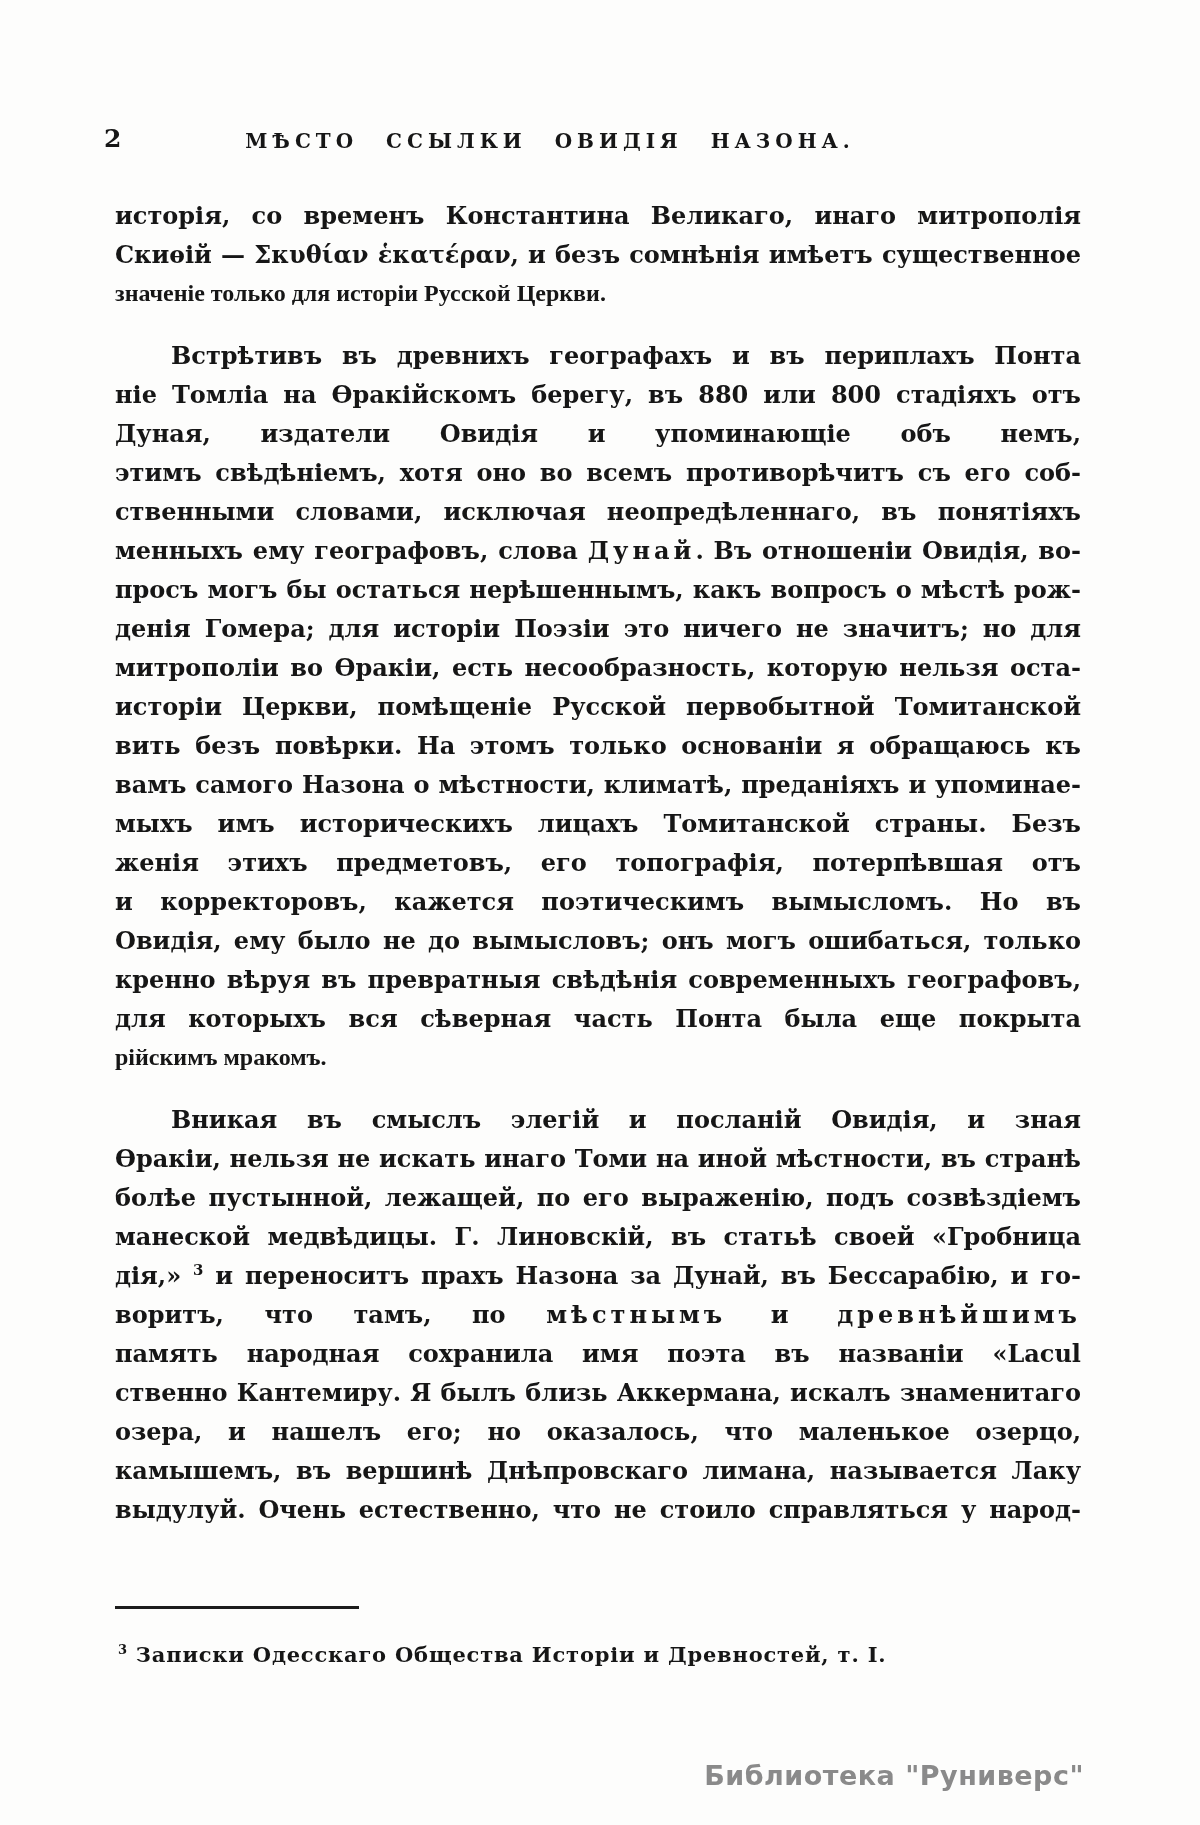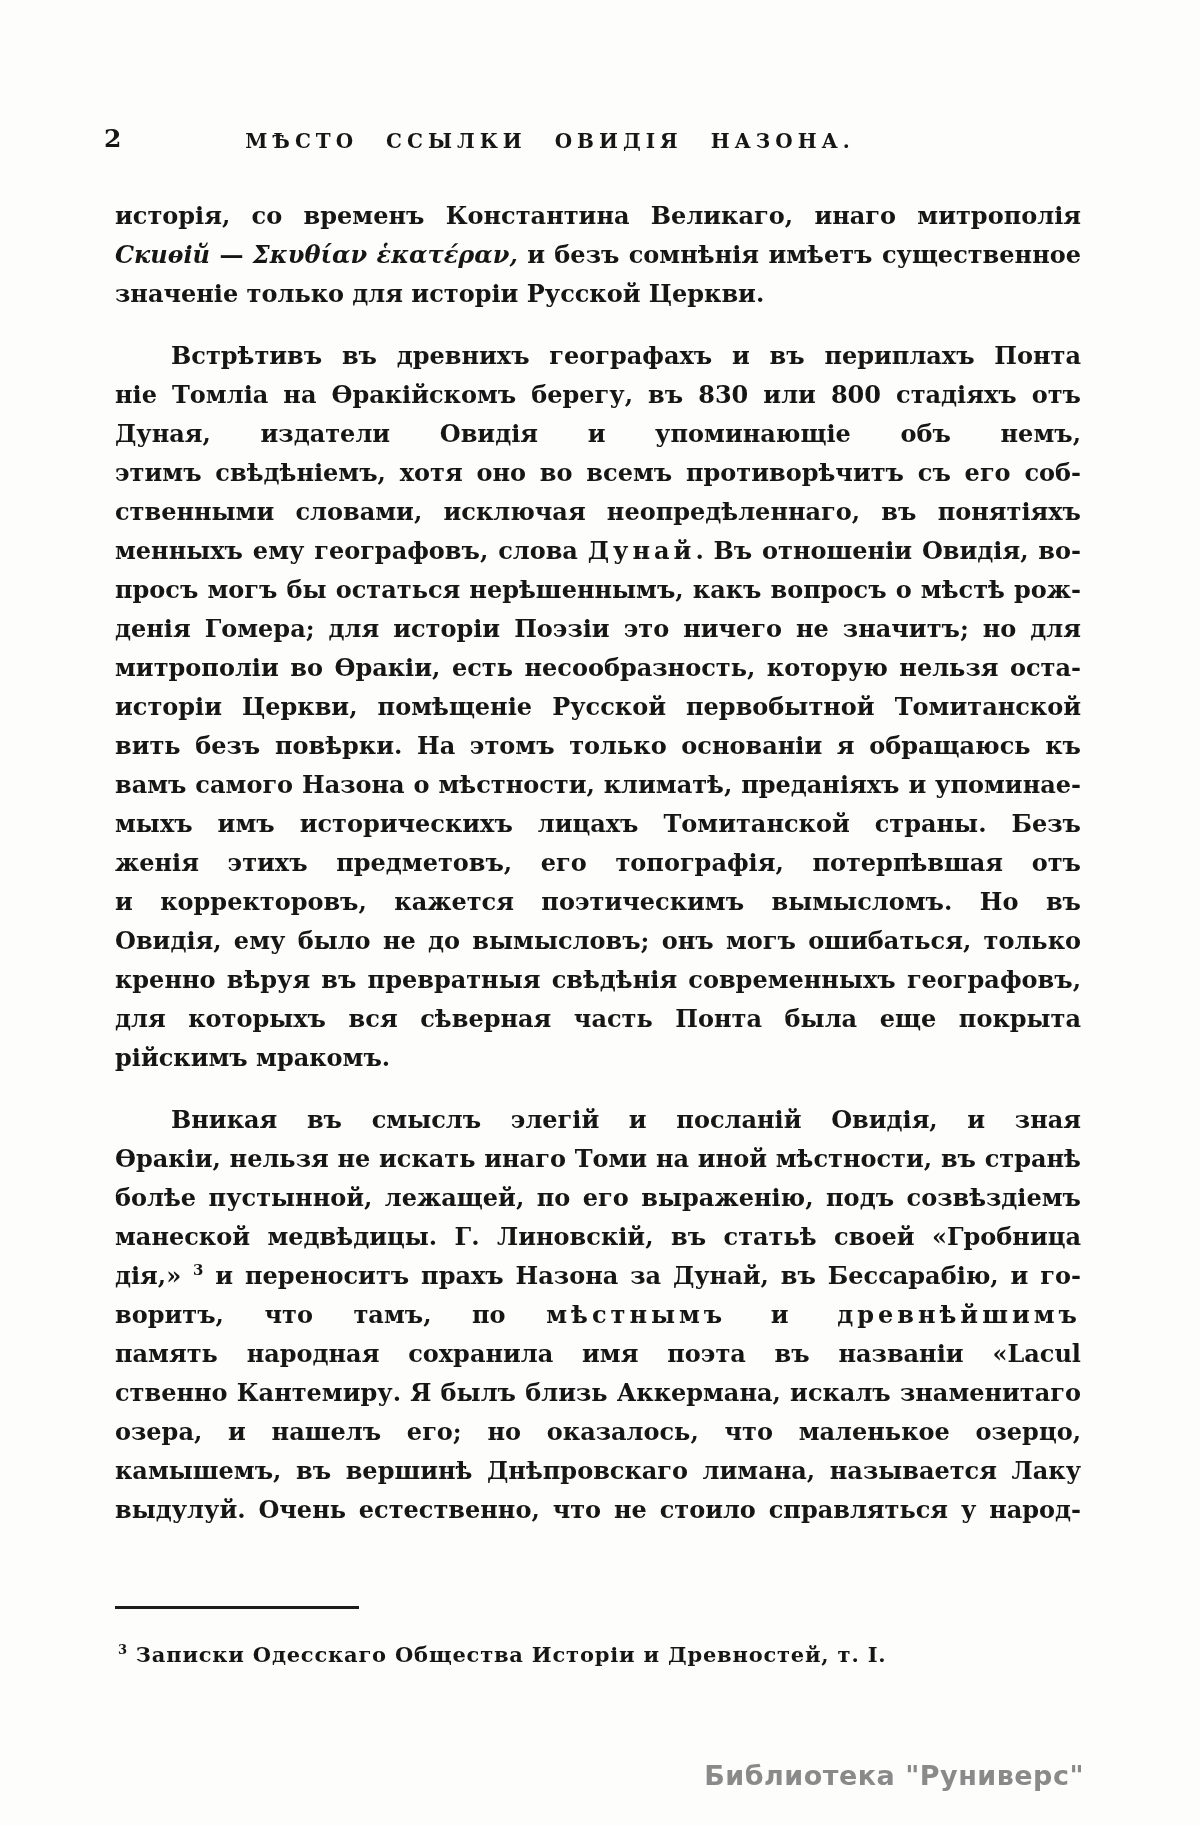--- a/index.html
+++ b/index.html
@@ -42,23 +42,23 @@
     line-height: 39px;
   }
   .paragraph + .paragraph { margin-top: 23px; }
   .paragraph.indent .line:first-child { text-indent: 56px; }
   .line {
     height: 39px;
     overflow: hidden;
     text-align: justify;
     text-align-last: justify;
   }
-  .line.last { text-align-last: left; }
+  .line.last { text-align-last: left; font-family: Liberation Serif, serif; }
   .seg-p { }
-  .seg-i { font-style: italic; }
+  .seg-i { }
   .seg-sp { letter-spacing: 4px; }
   .seg-sup {
     vertical-align: super;
     font-size: 0.62em;
     line-height: 0;
   }
   .footnote-rule {
     position: absolute;
     left: 115px;
     top: 1606px;
@@ -98,21 +98,21 @@
   <div class="running-header">МѢСТО ССЫЛКИ ОВИДІЯ НАЗОНА.</div>
 
   <div class="body-text">
       <div class="paragraph">
         <div class="line"><span class="seg-p">исторія, со временъ Константина Великаго, инаго митрополія </span></div>
         <div class="line"><span class="seg-i">Скиѳій</span><span class="seg-p"> — </span><span class="seg-i">Σκυθίαν ἑκατέραν,</span><span class="seg-p"> и безъ сомнѣнія имѣетъ существенное</span></div>
         <div class="line last"><span class="seg-p">значеніе только для исторіи Русской Церкви.</span></div>
       </div>
       <div class="paragraph indent">
         <div class="line"><span class="seg-p">Встрѣтивъ въ древнихъ географахъ и въ периплахъ Понта назва-</span></div>
-        <div class="line"><span class="seg-p">ніе Томліа на Ѳракійскомъ берегу, въ 830 или 800 стадіяхъ отъ</span></div>
+        <div class="line"><span class="seg-p">ніе Томліа на Ѳракійскомъ берегу, въ 880 или 800 стадіяхъ отъ</span></div>
         <div class="line"><span class="seg-p">Дуная, издатели Овидія и упоминающіе объ немъ, удовлетворились</span></div>
         <div class="line"><span class="seg-p">этимъ свѣдѣніемъ, хотя оно во всемъ противорѣчитъ съ его соб-</span></div>
         <div class="line"><span class="seg-p">ственными словами, исключая неопредѣленнаго, въ понятіяхъ совре-</span></div>
         <div class="line"><span class="seg-p">менныхъ ему географовъ, слова </span><span class="seg-sp">Дунай</span><span class="seg-p">. Въ отношеніи Овидія, во-</span></div>
         <div class="line"><span class="seg-p">просъ могъ бы остаться нерѣшеннымъ, какъ вопросъ о мѣстѣ рож-</span></div>
         <div class="line"><span class="seg-p">денія Гомера; для исторіи Поэзіи это ничего не значитъ; но для</span></div>
         <div class="line"><span class="seg-p">митрополіи во Ѳракіи, есть несообразность, которую нельзя оста-</span></div>
         <div class="line"><span class="seg-p">исторіи Церкви, помѣщеніе Русской первобытной Томитанской</span></div>
         <div class="line"><span class="seg-p">вить безъ повѣрки. На этомъ только основаніи я обращаюсь къ сло-</span></div>
         <div class="line"><span class="seg-p">вамъ самого Назона о мѣстности, климатѣ, преданіяхъ и упоминае-</span></div>

